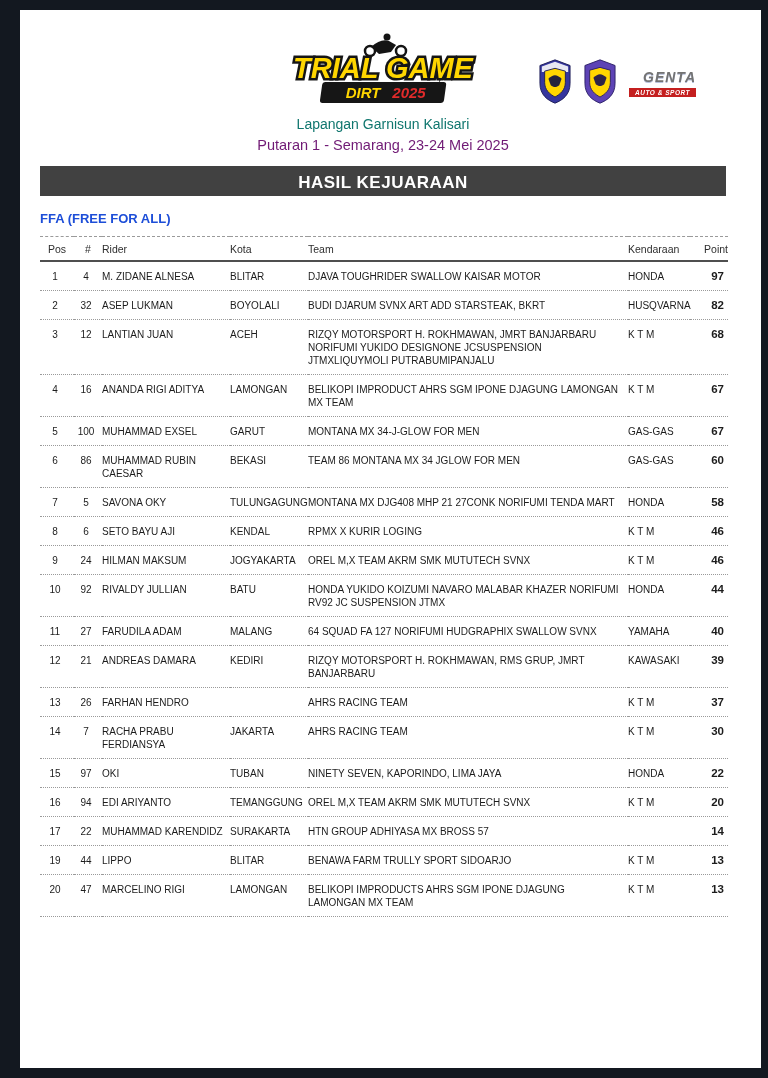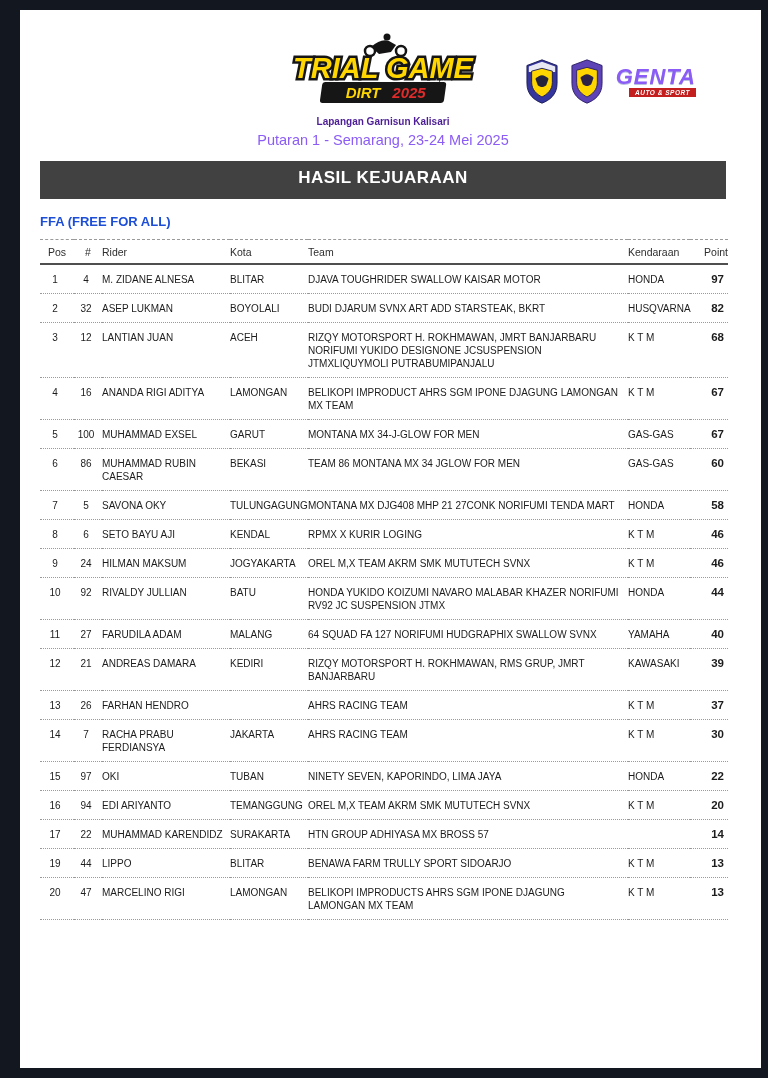--- a/index.html
+++ b/index.html
@@ -20,40 +20,40 @@
 
   
   .head { text-align:center; position:relative; }
   .logo-wrap { display:inline-block; margin-top:20px; }
   .badge-strip {
     position:absolute; top:48px; right:30px;
     display:flex; align-items:center; gap:13px;
   }
   .genta { display:flex; flex-direction:column; align-items:flex-end; }
   .genta-name {
-    font-size:22px; font-weight:bold; font-style:italic;
-    color:#8b5cf6; letter-spacing:1px; line-height:20px;
+    font-size:14px; font-weight:bold; font-style:italic;
+    color:#737373; letter-spacing:1px; line-height:20px;
     text-shadow:0 1px 0 #b9c2dd;
   }
   .genta-tag {
     background:#c41f1f; color:#ffffff;
     font-size:6.5px; font-weight:bold; font-style:italic;
     padding:1px 6px; letter-spacing:.5px; margin-top:1px;
   }
   .doc-title { font-size:21px; color:#232323; letter-spacing:.5px; margin-top:5px; }
-  .doc-venue { font-size:10px; color:#4c1d95; margin-top:6px;font-weight:bold; }
-  .doc-round { font-size:14.5px; color:#8b5cf6; margin-top:5px; }
+  .doc-venue { font-size:14px; color:#0f766e; margin-top:6px; }
+  .doc-round { font-size:14.5px; color:#701a75; margin-top:5px; }
 
   
   .banner {
     margin-top:13px;
     background:#414141;
     color:#ffffff;
     font-size:17px; font-weight:bold; letter-spacing:.5px;
-    text-align:center; line-height:34px; height:38px;
+    text-align:center; line-height:34px; height:30px;
   }
   .category {
     margin-top:15px;
     font-size:13px; font-weight:bold; color:#1d4ed8;
   }
 
   
   table.results { width:688px; border-collapse:collapse; margin-top:10px; table-layout:fixed; }
   .results th {
     font-size:10.5px; font-weight:normal; color:#2e2e2e; text-align:left;

